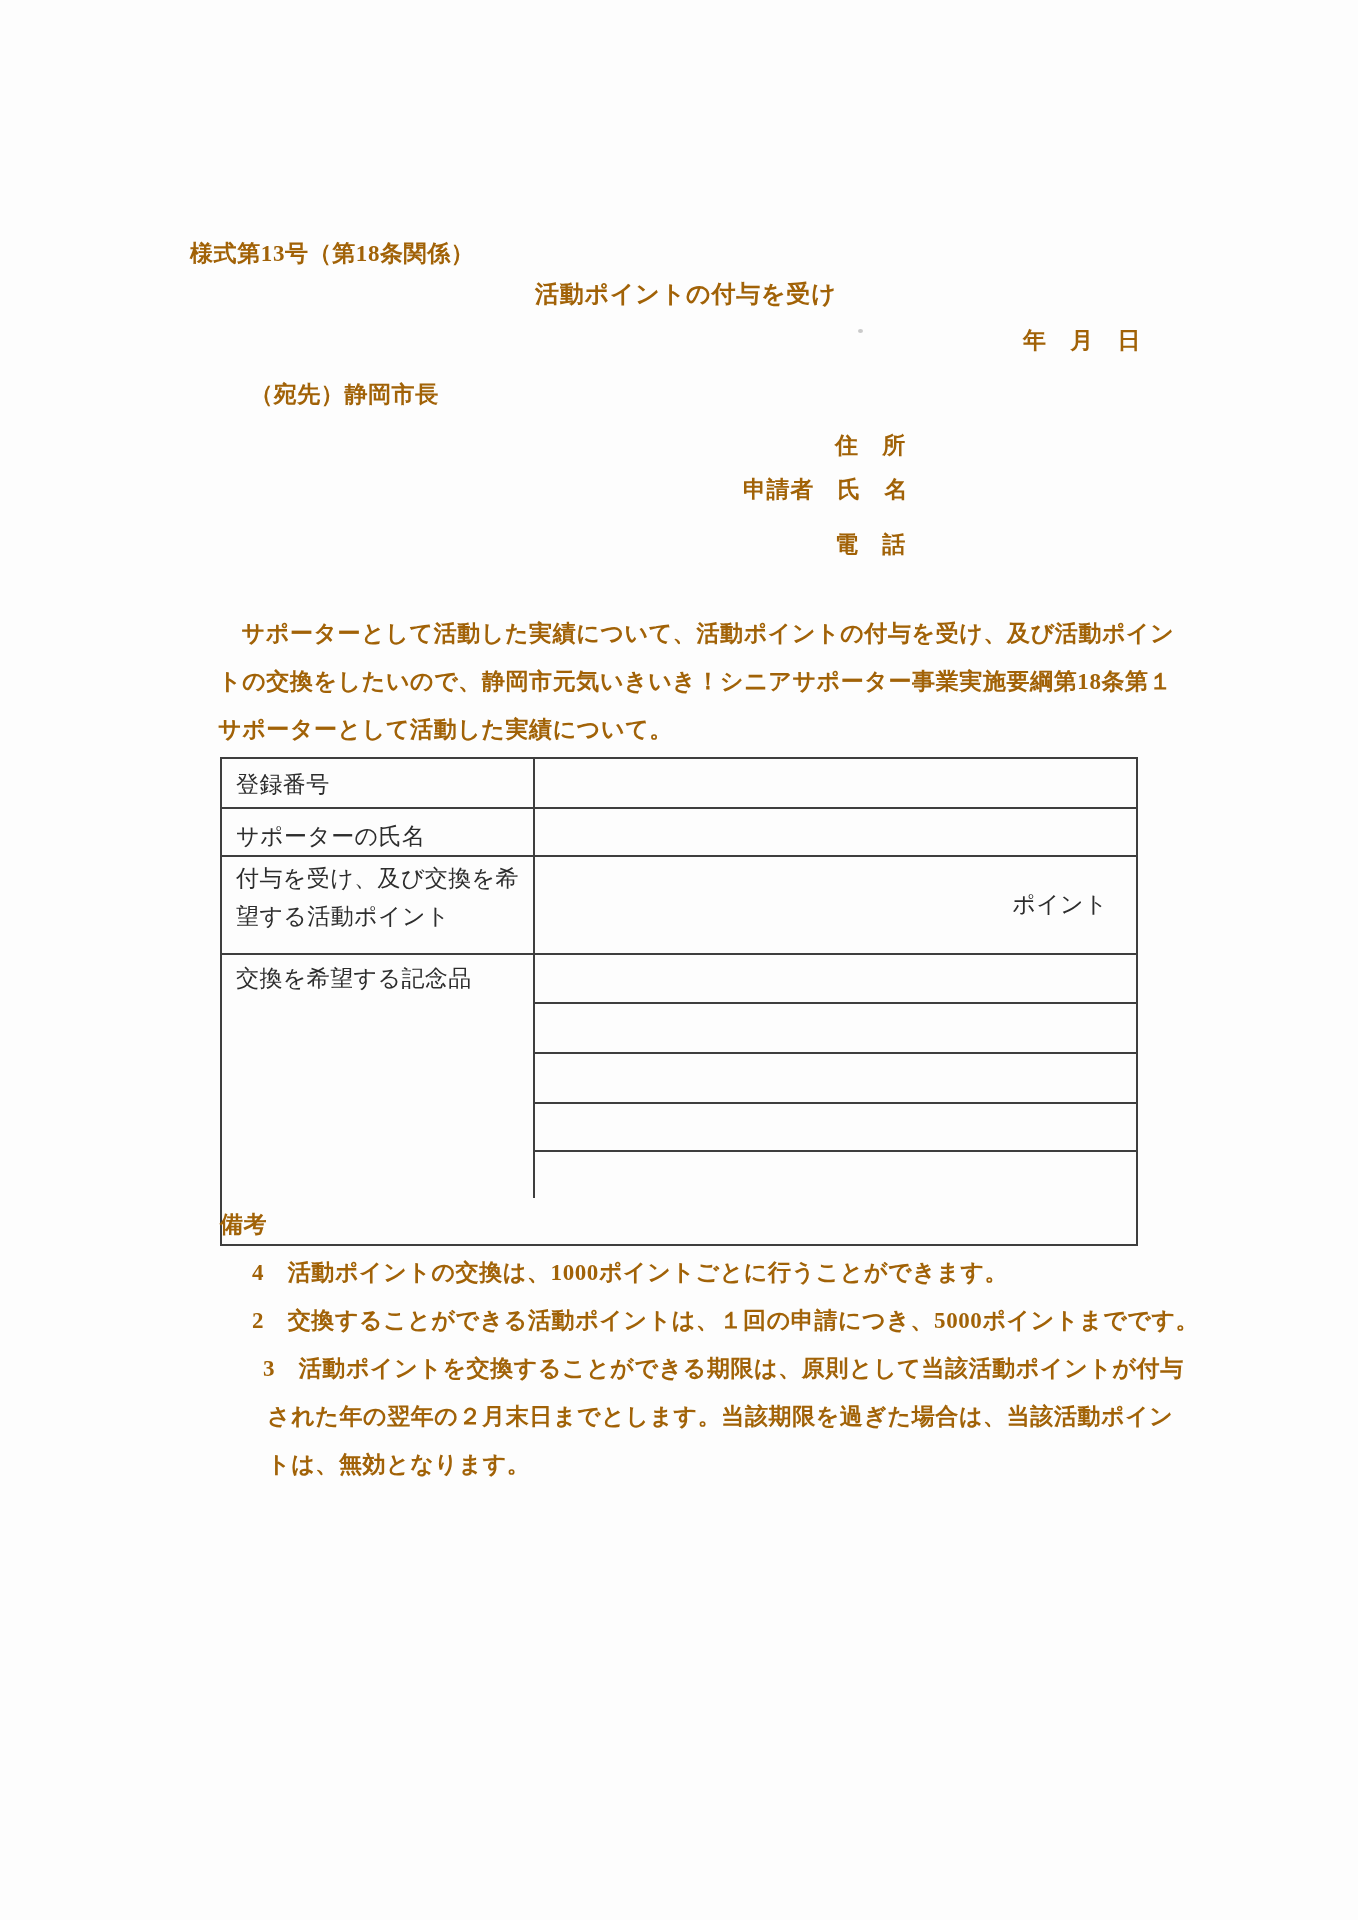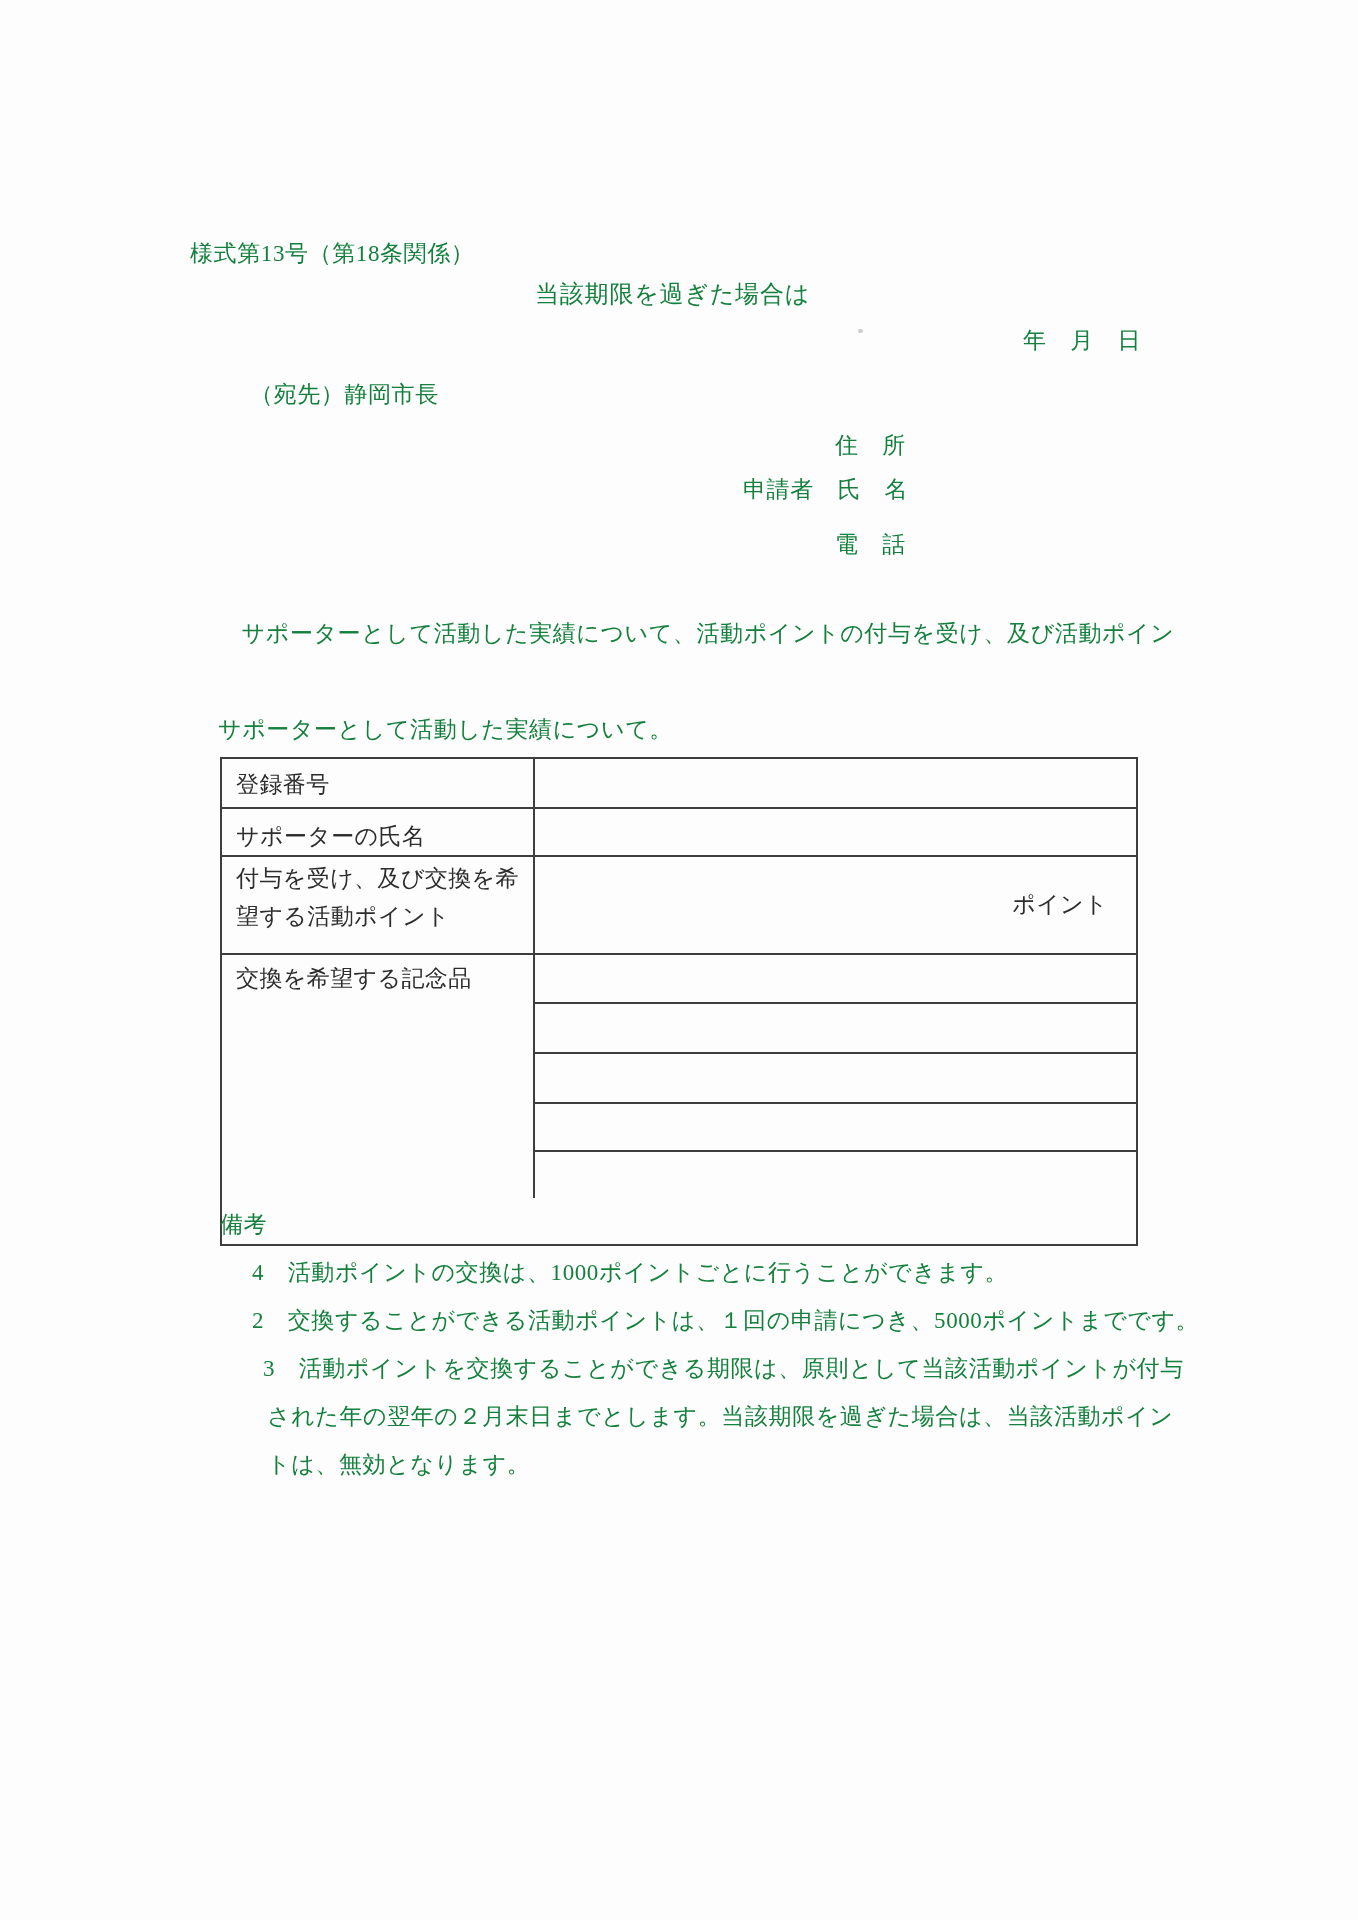--- a/index.html
+++ b/index.html
@@ -11,21 +11,22 @@
     overflow:hidden;
     font-family:"Liberation Serif","DejaVu Serif",serif;
     color:#2d2d2d;
   }
   .t{
     position:absolute;
     white-space:pre;
     font-size:23px;
     line-height:1.2;
     letter-spacing:0.6px;
-    color:#15803d;
+    color:#a16207;
+    font-weight:bold;
   }
   .title{font-size:24px;letter-spacing:0.8px;}
   
   #points-table{
     position:absolute;
     left:220px;top:757px;
     width:918px;height:489px;
     border:2px solid #3e3e3e;
     box-sizing:border-box;
   }
@@ -41,33 +42,34 @@
     background:#bdbdbd;opacity:.8;
   }
 </style>
 </head>
 <body>
 
 <div id="page">
 
   <div class="t" style="left:190px;top:240px;">様式第13号（第18条関係）</div>
 
-  <div class="t title" style="left:535px;top:280px;">当該期限を過ぎた場合は</div>
+  <div class="t title" style="left:535px;top:280px;">活動ポイントの付与を受け</div>
 
   <div class="t" style="left:1023px;top:327px;">年　月　日</div>
 
   <div class="speck"></div>
 
   <div class="t" style="left:250px;top:381px;">（宛先）静岡市長</div>
 
   <div class="t" style="left:835px;top:432px;">住　所</div>
   <div class="t" style="left:743px;top:476px;">申請者　氏　名</div>
   <div class="t" style="left:835px;top:523px;margin-top:8px;">電　話</div>
 
   <div class="t" style="left:218px;top:620px;">　サポーターとして活動した実績について、活動ポイントの付与を受け、及び活動ポイン</div>
+  <div class="t" style="left:218px;top:668px;">トの交換をしたいので、静岡市元気いきいき！シニアサポーター事業実施要綱第18条第１</div>
   <div class="t" style="left:218px;top:716px;">サポーターとして活動した実績について。</div>
 
   <div id="points-table">
     <div class="vline"></div>
     <div class="hline" style="top:48px;"></div>
     <div class="hline" style="top:96px;"></div>
     <div class="hline" style="top:194px;"></div>
     <div class="hline-sub" style="top:243px;"></div>
     <div class="hline-sub" style="top:293px;"></div>
     <div class="hline-sub" style="top:343px;"></div>

